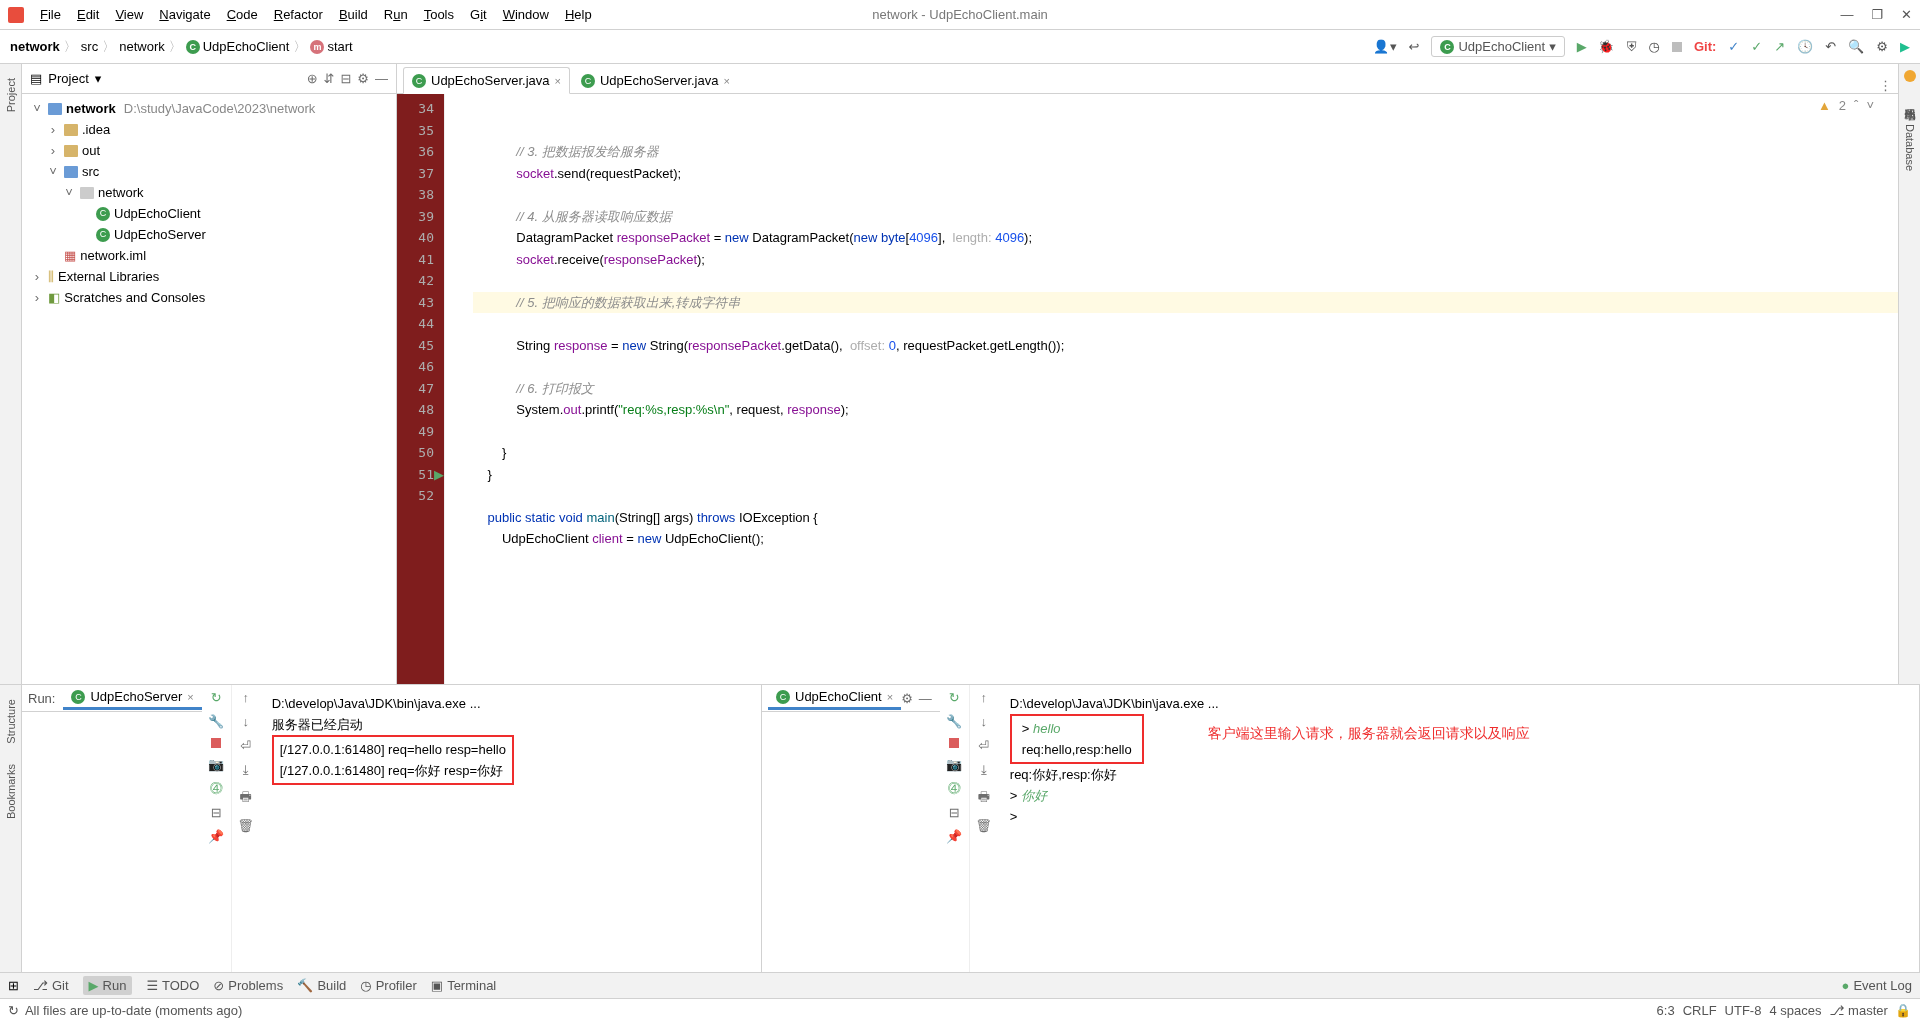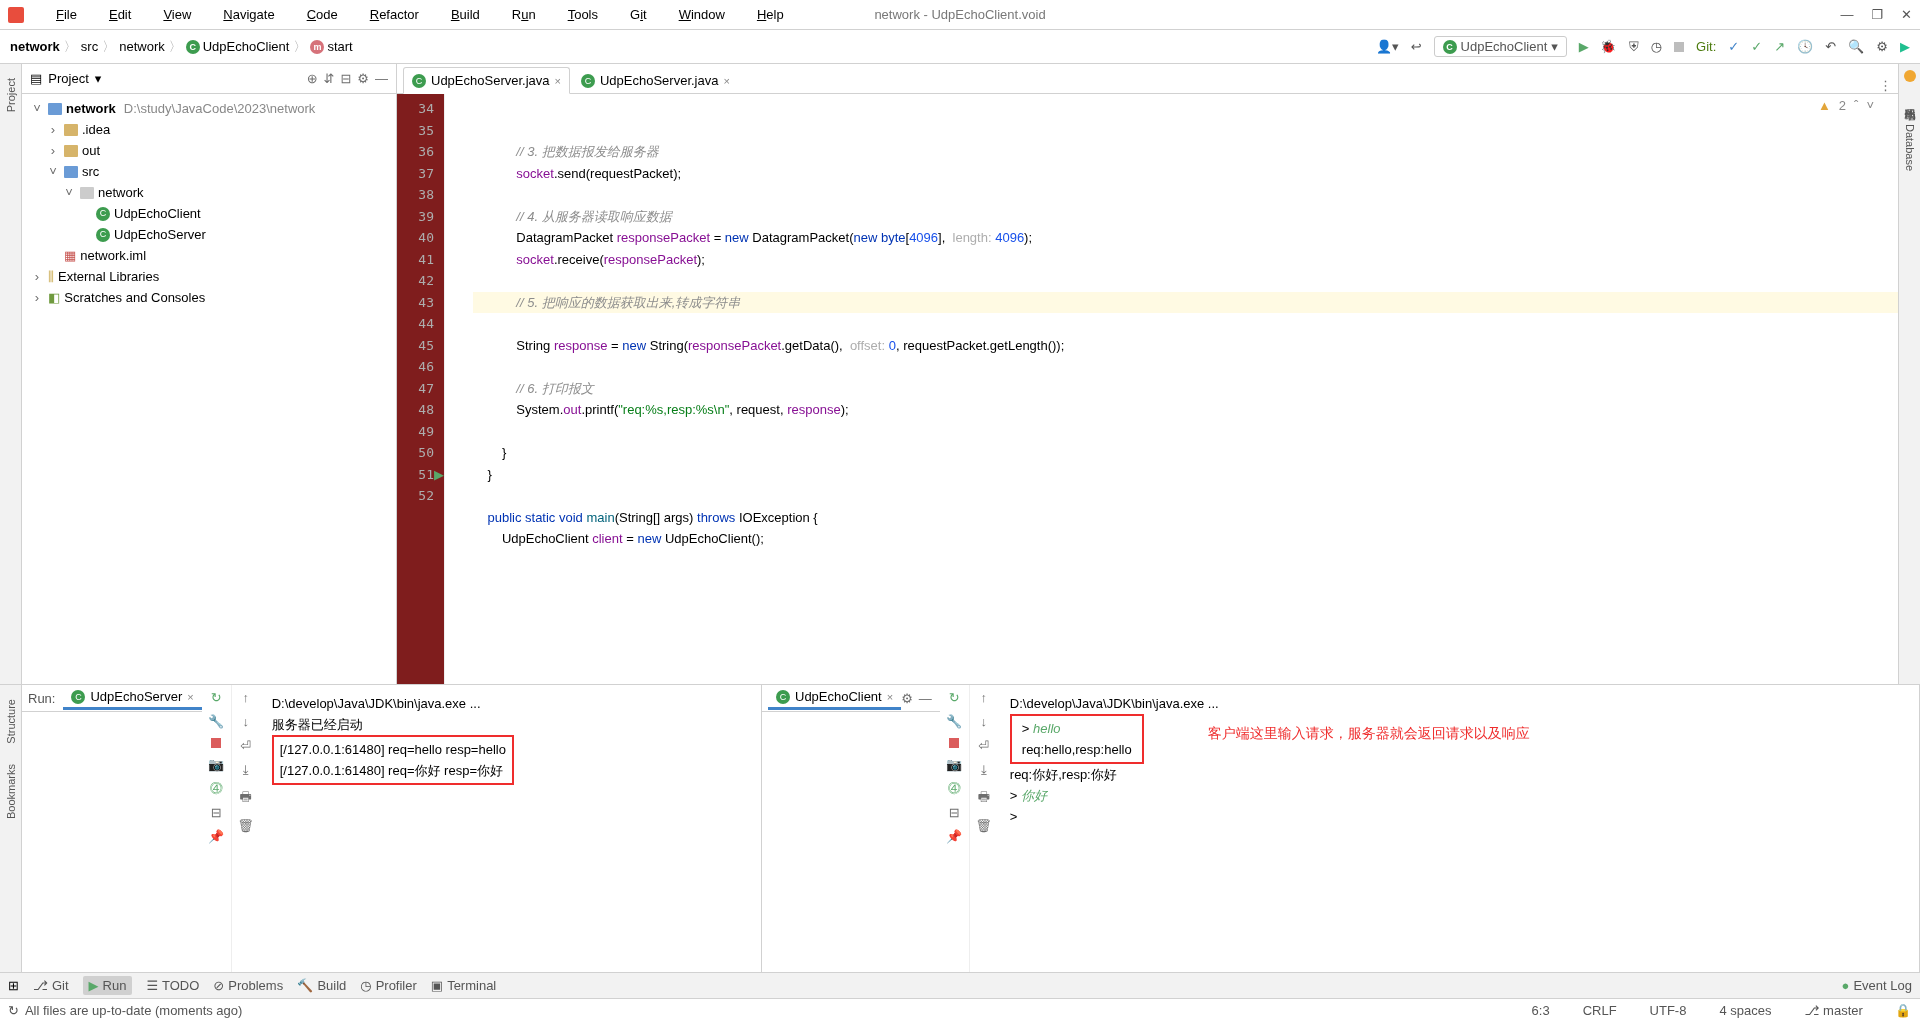--- a/index.html
+++ b/index.html
@@ -1,31 +1,31 @@
 <!DOCTYPE html>
 <html><head>
 <meta charset="utf-8">
 <style>
 * { margin:0; padding:0; box-sizing:border-box; font-family:"Segoe UI",Arial,sans-serif; font-size:13px; }
 body { background:#fff; color:#000; width:1920px; height:1021px; overflow:hidden; position:relative; }
-.menubar { height:30px; display:flex; align-items:center; padding:4px 8px; gap:20px; border-bottom:1px solid #d1d1d1; }
+.menubar { height:30px; display:flex; align-items:center; padding:4px 8px; gap:4px; border-bottom:1px solid #d1d1d1; }
 .app-icon { width:16px; height:16px; background:#e84d3d; border-radius:2px; margin-right:6px; }
 .menu-item { padding:2px 6px; cursor:pointer; }
 .menu-item u { text-decoration:underline; }
 .title-text { margin-left:auto; margin-right:auto; color:#787878; position:absolute; left:50%; transform:translateX(-50%); }
 .win-controls { margin-left:auto; display:flex; gap:18px; color:#555; }
 .toolbar { height:34px; display:flex; align-items:center; padding:0 10px; border-bottom:1px solid #d1d1d1; }
 .breadcrumb { display:flex; align-items:center; gap:4px; font-size:13px; }
 .bc-sep { color:#aaa; }
 .bc-item { display:flex; align-items:center; gap:3px; }
 .bc-icon-c { width:14px; height:14px; background:#3d9c4f; border-radius:50%; display:inline-flex; align-items:center; justify-content:center; color:#fff; font-size:9px; font-weight:bold; }
 .bc-icon-m { width:14px; height:14px; background:#d6727a; border-radius:50%; display:inline-flex; align-items:center; justify-content:center; color:#fff; font-size:9px; font-weight:bold; }
 .tb-right { margin-left:auto; display:flex; align-items:center; gap:12px; color:#555; }
 .run-config { border:1px solid #ccc; border-radius:3px; padding:2px 8px; display:flex; align-items:center; gap:4px; background:#fff; }
-.git-label { color:#4d7c0f; }
+.git-label { color:#ef4444;font-weight:bold; }
 .main-area { display:flex; height:calc(100% - 30px - 34px - 288px - 26px - 23px); }
 .left-gutter { width:22px; background:#f2f2f2; border-right:1px solid #d1d1d1; display:flex; flex-direction:column; align-items:center; padding-top:4px; }
 .left-gutter .vtab { writing-mode:vertical-rl; transform:rotate(180deg); padding:10px 2px; font-size:11px; color:#555; }
 .project-panel { width:375px; border-right:1px solid #d1d1d1; display:flex; flex-direction:column; }
 .proj-header { height:30px; display:flex; align-items:center; padding:0 8px; border-bottom:1px solid #d1d1d1; gap:6px; }
 .proj-header .lbl { font-weight:normal; }
 .proj-header .spacer { flex:1; }
 .proj-header .icon { color:#6e6e6e; cursor:pointer; }
 .tree { padding:4px 0; overflow:auto; flex:1; }
 .tree-row { display:flex; align-items:center; padding:1px 0 1px 8px; gap:4px; line-height:19px; }
@@ -60,21 +60,21 @@
 .run-toolbar { width:30px; border-right:1px solid #eee; display:flex; flex-direction:column; align-items:center; padding-top:5px; gap:9px; color:#6e6e6e; }
 .run-toolbar2 { width:28px; display:flex; flex-direction:column; align-items:center; padding-top:5px; gap:9px; color:#6e6e6e; }
 .console { flex:1; font-family:Consolas,monospace; font-size:13px; line-height:21px; padding:8px 12px; position:relative; }
 .console .green { color:#59a869; font-style:italic; }
 .red-box { border:2px solid #ef2d2d; padding:2px 6px; display:inline-block; }
 .red-text { color:#ef2d2d; font-size:14px; line-height:20px; }
 .bottom-toolbar { height:26px; border-top:1px solid #d1d1d1; display:flex; align-items:center; padding:0 8px; gap:14px; font-size:12px; background:#f2f2f2;}
 .bt-item { display:flex; align-items:center; gap:4px; color:#555; cursor:pointer; }
 .bt-item.active { background:#d0d0d0; padding:2px 6px; border-radius:2px;}
 .statusbar { height:23px; border-top:1px solid #d1d1d1; display:flex; align-items:center; padding:0 8px; font-size:12px; color:#555; }
-.statusbar .right { margin-left:auto; display:flex; gap:33px; }
+.statusbar .right { margin-left:auto; display:flex; gap:8px; }
 .green-play { color:#59a869; }
 .stop-sq { width:10px; height:10px; background:#db5c5c; display:inline-block; }
 .stop-sq.gray { background:#bdbdbd; }
 .chk { color:#59a869; }
 .blue-arrow { color:#4083c9; }
 .panel-gear { margin-left:auto; margin-right:6px; color:#6e6e6e; }
 </style>
 </head>
 <body>
 
@@ -85,21 +85,21 @@
   <span class="menu-item"><u>V</u>iew</span>
   <span class="menu-item"><u>N</u>avigate</span>
   <span class="menu-item"><u>C</u>ode</span>
   <span class="menu-item"><u>R</u>efactor</span>
   <span class="menu-item"><u>B</u>uild</span>
   <span class="menu-item">R<u>u</u>n</span>
   <span class="menu-item"><u>T</u>ools</span>
   <span class="menu-item">G<u>i</u>t</span>
   <span class="menu-item"><u>W</u>indow</span>
   <span class="menu-item"><u>H</u>elp</span>
-  <span class="title-text">network - UdpEchoClient.void</span>
+  <span class="title-text">network - UdpEchoClient.main</span>
   <div class="win-controls">
     <span>—</span>
     <span>❐</span>
     <span>✕</span>
   </div>
 </div>
 
 <div class="toolbar">
   <div class="breadcrumb">
     <span class="bc-item">

